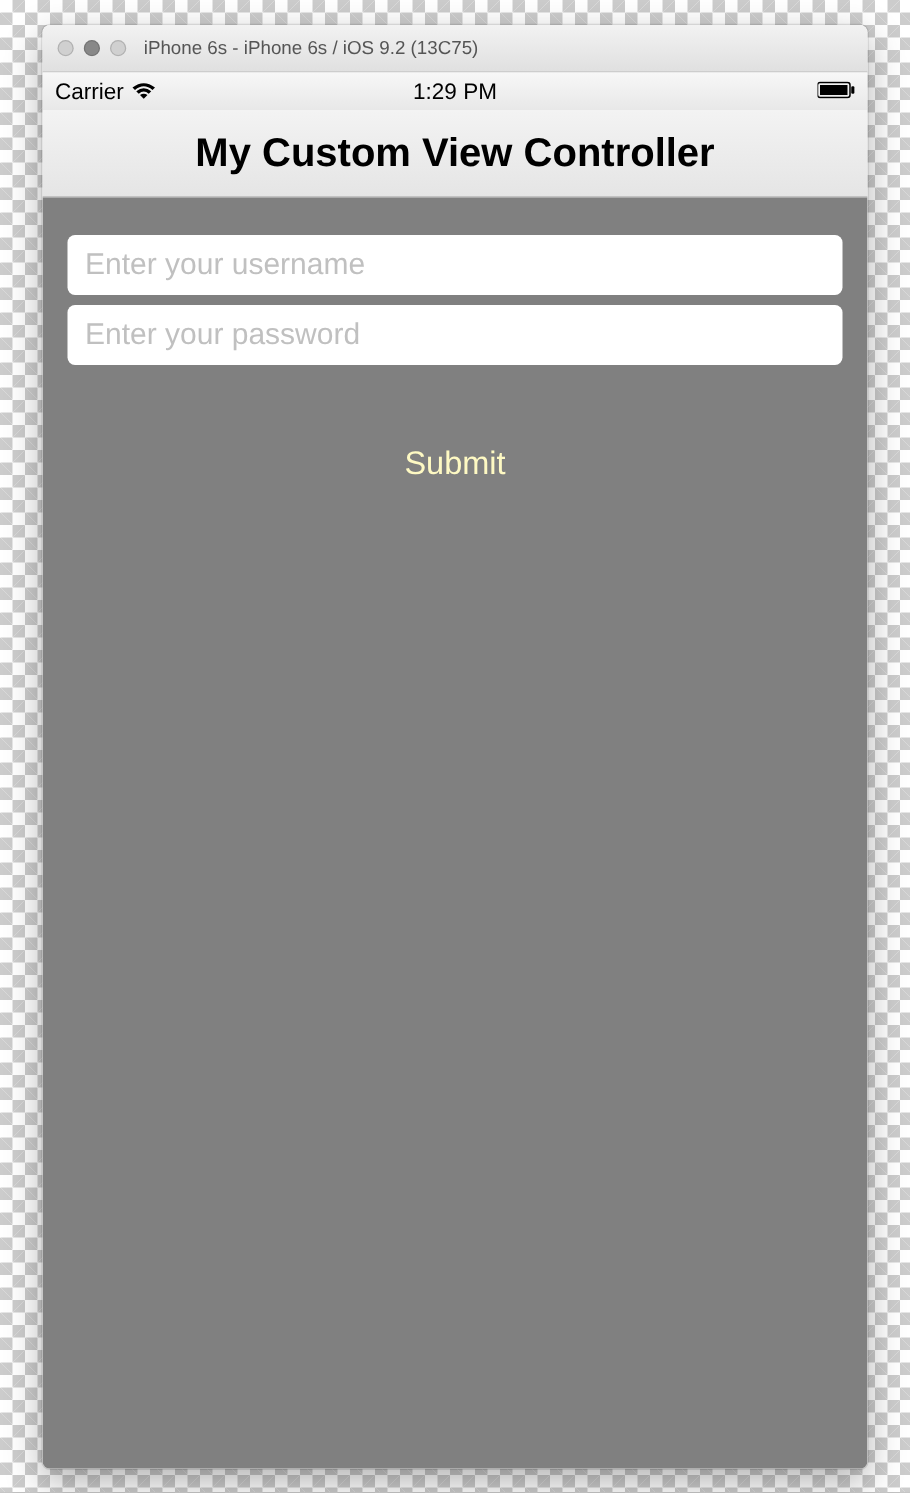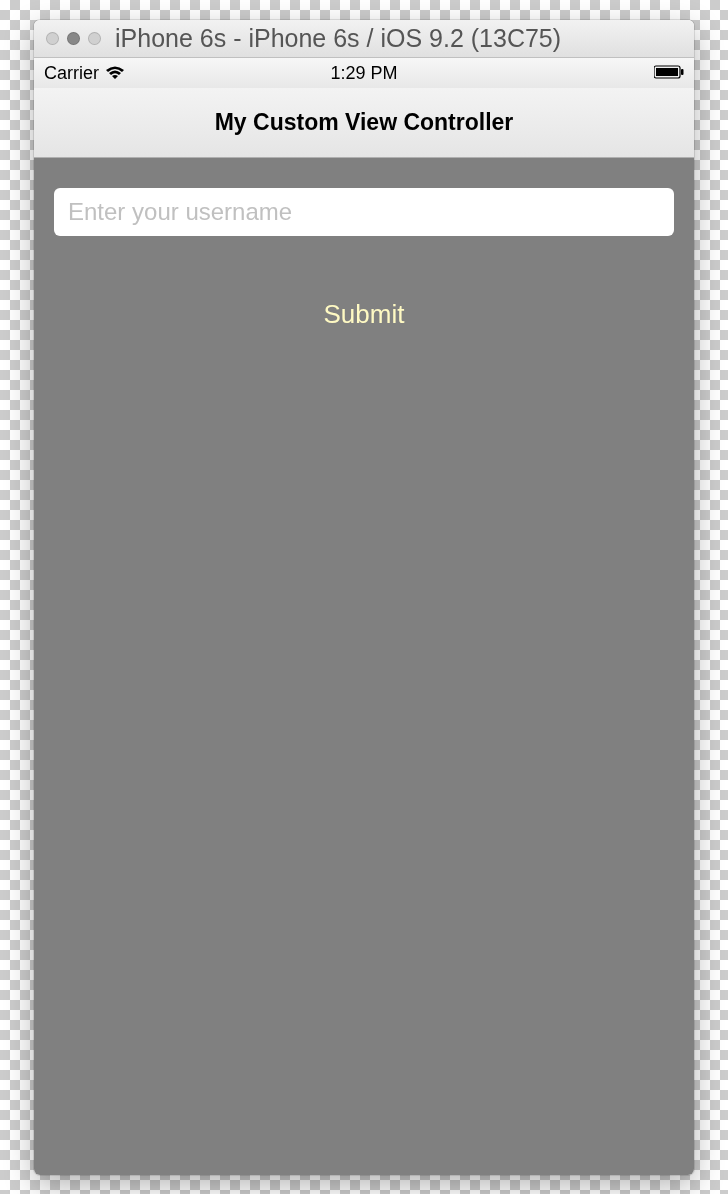--- a/index.html
+++ b/index.html
@@ -61,21 +61,21 @@
     .tl-inactive {
       background: #d0d0d0;
     }
     
     .tl-active {
       background: #888;
     }
     
     .window-title {
       color: #555;
-      font-size: 25px;
+      font-size: 15px;
       font-weight: 400;
     }
     
     .status-bar {
       height: 30px;
       background: linear-gradient(to bottom, #f7f7f7, #e8e8e8);
       display: flex;
       align-items: center;
       justify-content: space-between;
       padding: 4px 10px;
@@ -113,21 +113,21 @@
     .nav-bar {
       height: 70px;
       background: linear-gradient(to bottom, #f3f3f3, #e5e5e5);
       display: flex;
       align-items: center;
       justify-content: center;
       border-bottom: 1px solid #b0b0b0;
     }
     
     .nav-title {
-      font-size: 23px;
+      font-size: 32px;
       font-weight: 700;
       color: #000;
     }
     
     .content-area {
       flex: 1;
       background: #808080;
       padding: 30px 20px;
       display: flex;
       flex-direction: column;
@@ -192,16 +192,17 @@
       </svg>
     </div>
   </div>
 
   <div class="nav-bar">
     <span class="nav-title">My Custom View Controller</span>
   </div>
 
   <div class="content-area">
     <input type="text" class="text-input" placeholder="Enter your username" style="">
+    <input type="password" class="text-input" placeholder="Enter your password" style="">
     <button class="submit-btn">Submit</button>
   </div>
 
 </div>
 
 </body></html>

